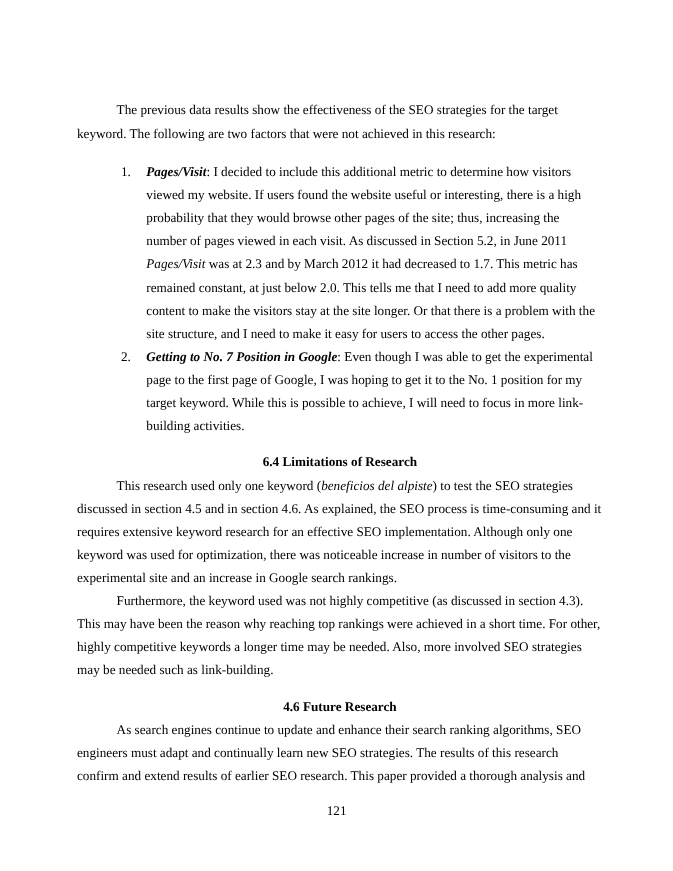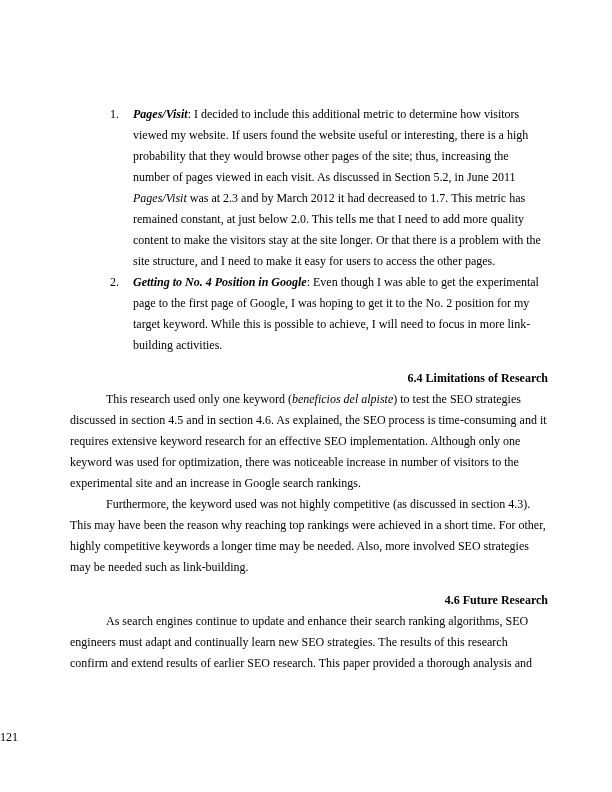--- a/index.html
+++ b/index.html
@@ -45,46 +45,48 @@
     font-style: italic;
   }
   .it {
     font-style: italic;
   }
   h2.section-heading {
     margin: 12px 0 0 0;
     font-size: 12px;
     line-height: 21px;
     font-weight: bold;
-    text-align: right;
+    text-align: center;
   }
   .page-number {
     position: absolute;
     top: 727px;
     left: 0;
     width: 100%;
+    text-align: center;
   }
 </style>
 </head>
 <body>
 
 <div class="page">
   <div class="content">
 
+    <p class="body-para"><span>The previous data results show the effectiveness of the SEO strategies for the target keyword. The following are two factors that were not achieved in this research:</span></p>
 
     <div class="numbered-list">
 
       <div class="list-item">
         <span class="list-num">1.</span>
         <div class="list-text"><span class="term">Pages/Visit</span><span>: I decided to include this additional metric to determine how visitors viewed my website. If users found the website useful or interesting, there is a high probability that they would browse other pages of the site; thus, increasing the number of pages viewed in each visit. As discussed in Section 5.2, in June 2011 </span><span class="it">Pages/Visit</span><span> was at 2.3 and by March 2012 it had decreased to 1.7. This metric has remained constant, at just below 2.0. This tells me that I need to add more quality content to make the visitors stay at the site longer. Or that there is a problem with the site structure, and I need to make it easy for users to access the other pages.</span></div>
       </div>
 
       <div class="list-item">
         <span class="list-num">2.</span>
-        <div class="list-text"><span class="term">Getting to No. 4 Position in Google</span><span>: Even though I was able to get the experimental page to the first page of Google, I was hoping to get it to the No. 2 position for my target keyword. While this is possible to achieve, I will need to focus in more link-building activities.</span><span class="it"></span><span></span></div>
+        <div class="list-text"><span class="term">Getting to No. 7 Position in Google</span><span>: Even though I was able to get the experimental page to the first page of Google, I was hoping to get it to the No. 1 position for my target keyword. While this is possible to achieve, I will need to focus in more link-building activities.</span><span class="it"></span><span></span></div>
       </div>
 
     </div>
 
     <h2 class="section-heading">6.4 Limitations of Research</h2>
 
     <p class="body-para"><span>This research used only one keyword (</span><span class="it">beneficios del alpiste</span><span>) to test the SEO strategies discussed in section 4.5 and in section 4.6. As explained, the SEO process is time-consuming and it requires extensive keyword research for an effective SEO implementation. Although only one keyword was used for optimization, there was noticeable increase in number of visitors to the experimental site and an increase in Google search rankings.</span></p>
 
     <p class="body-para"><span>Furthermore, the keyword used was not highly competitive (as discussed in section 4.3). This may have been the reason why reaching top rankings were achieved in a short time. For other, highly competitive keywords a longer time may be needed. Also, more involved SEO strategies may be needed such as link-building.</span></p>
 

